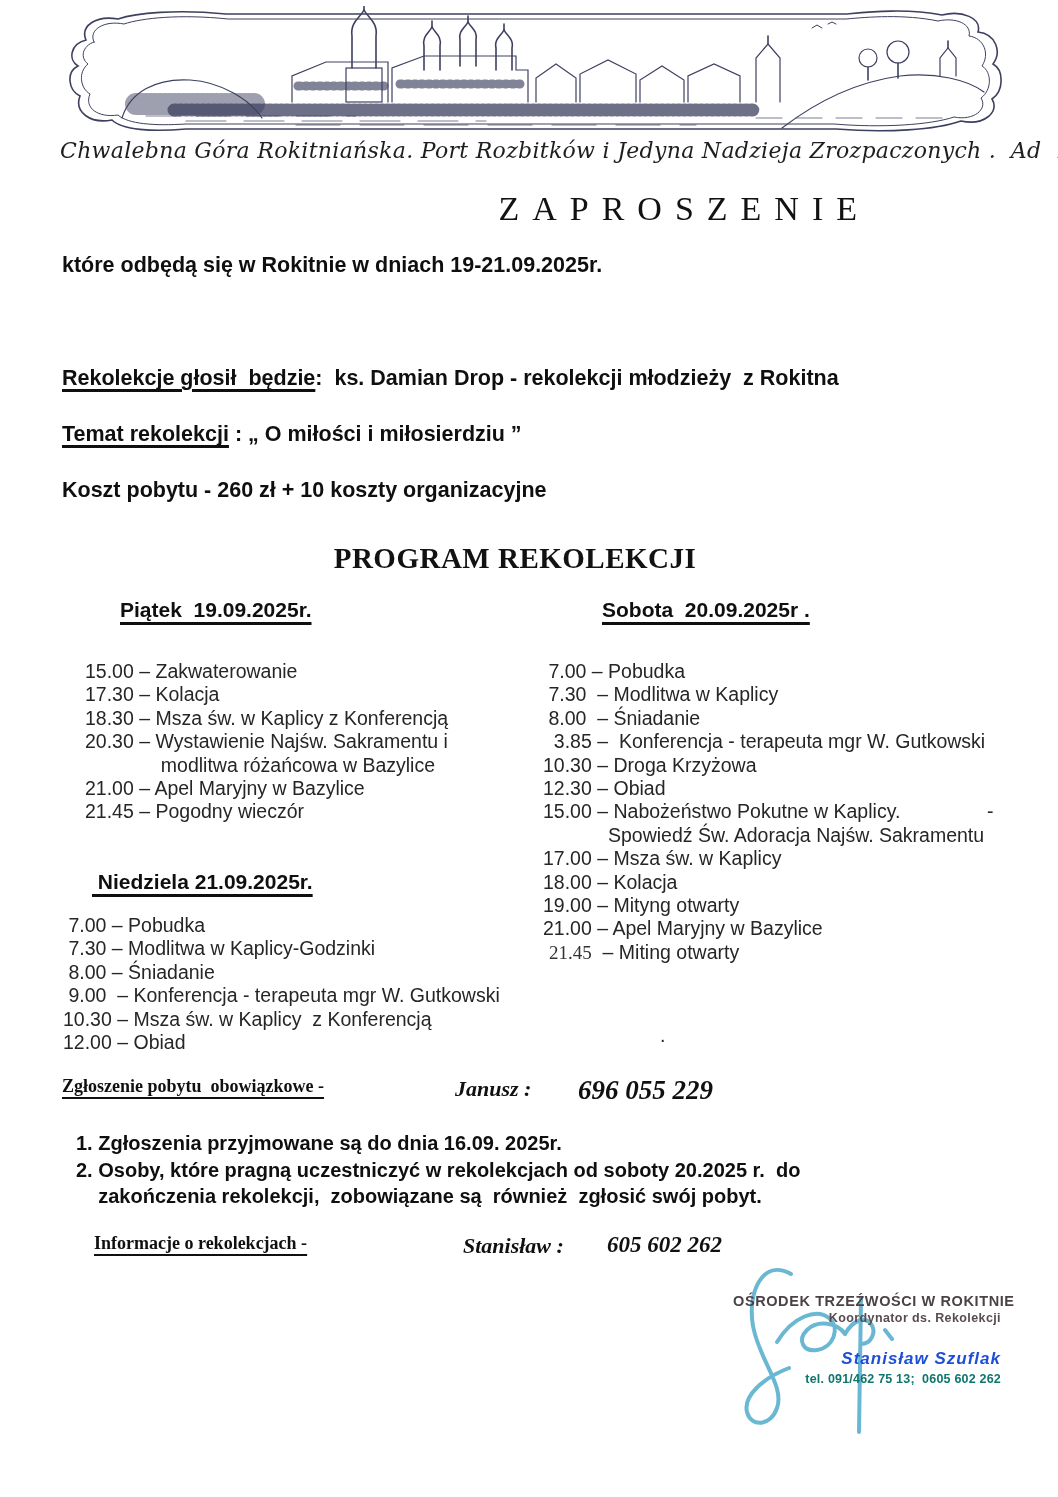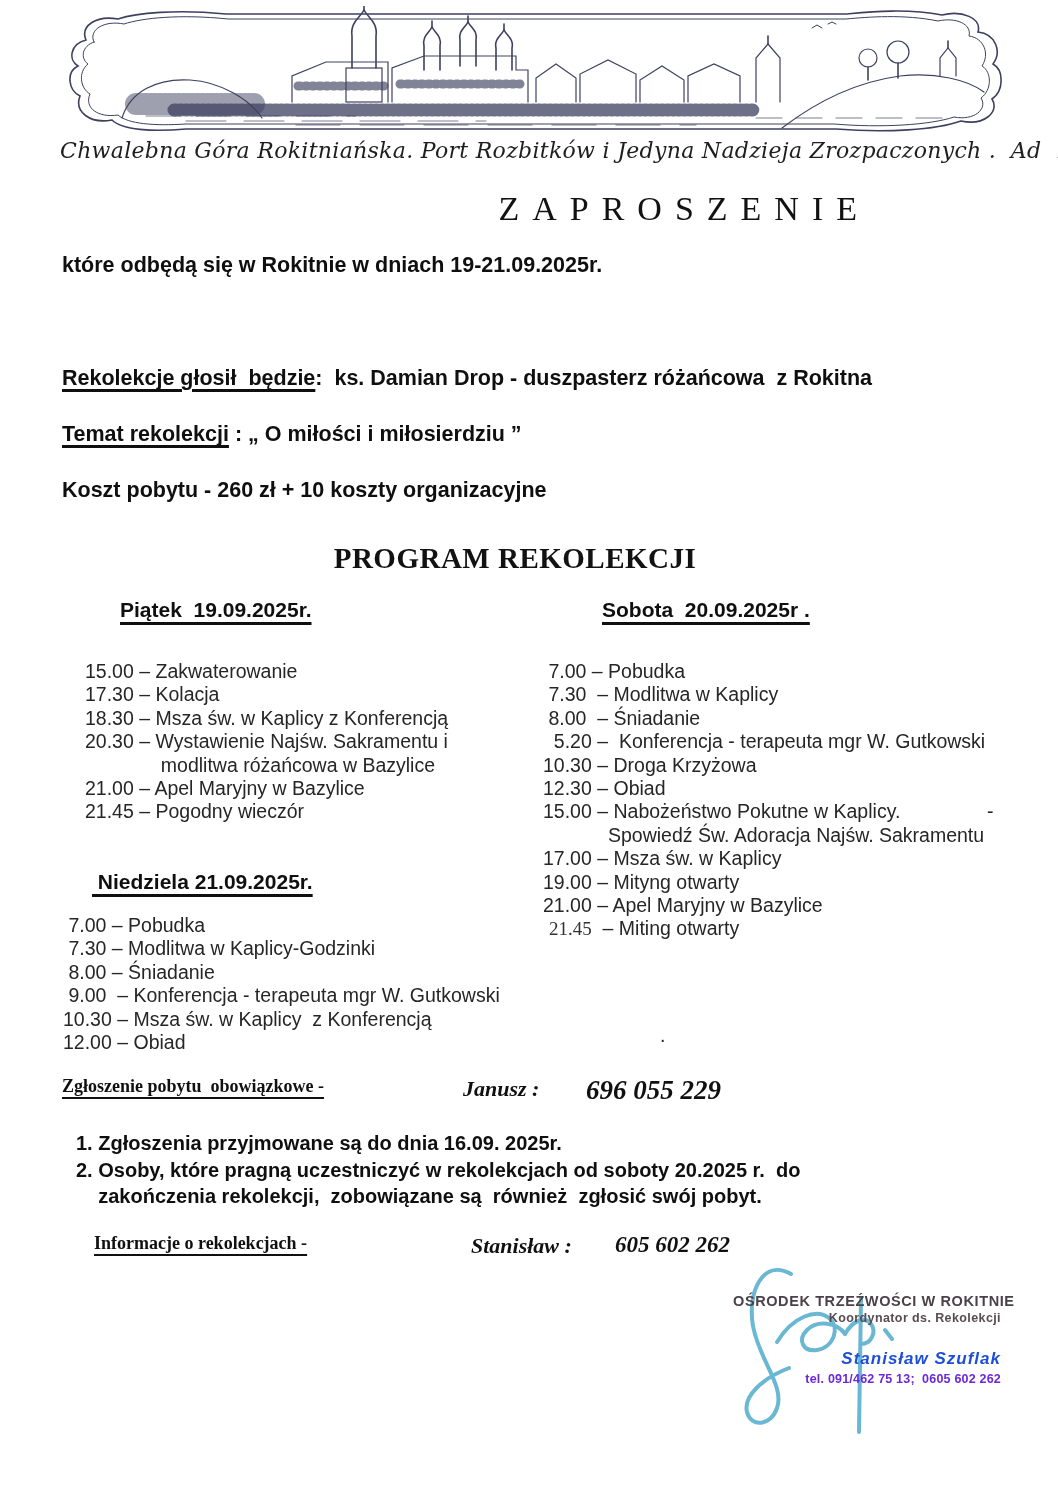--- a/index.html
+++ b/index.html
@@ -46,41 +46,41 @@
   .rows{font-size:19.5px;line-height:23.4px;color:#262626;}
   .rows div{white-space:pre;}
   .friday-rows{left:85px;top:660px;}
   .saturday-rows{left:543px;top:660px;}
   .sunday-rows{left:63px;top:914px;}
   .serif-time{font-family:"Liberation Serif",serif;font-size:19px;padding-left:6px;color:#333;}
   .stray-dot{left:660px;top:1024px;font-size:19.5px;color:#262626;}
   
   .serifbold{font-family:"Liberation Serif",serif;font-weight:bold;font-size:18px;color:#101010;white-space:pre;}
   .u-serif{text-decoration:underline;text-decoration-thickness:2.2px;text-underline-offset:5px;}
-  .serifitalic{font-family:"Liberation Serif",serif;font-weight:bold;font-style:italic;font-size:22px;color:#101010;white-space:pre;margin-left:8px;}
+  .serifitalic{font-family:"Liberation Serif",serif;font-weight:bold;font-style:italic;font-size:22px;color:#101010;white-space:pre;}
   .reg-label{left:62px;top:1076px;}
   .reg-name{left:455px;top:1076px;}
   .reg-phone{left:578px;top:1075px;font-size:27px;}
   .notes{left:76px;top:1130px;font-weight:bold;font-size:20px;line-height:26.5px;color:#0f0f0f;}
   .notes div{white-space:pre;}
   .info-label{left:94px;top:1233px;}
   .info-name{left:463px;top:1233px;}
   .info-phone{left:607px;top:1232px;font-size:23px;}
   
   .stamp{left:733px;top:1293px;width:268px;text-align:right;}
   .stamp-l1{
     font-weight:bold;font-size:14.5px;letter-spacing:.6px;color:#4b4247;
     transform:scaleX(1.0);white-space:pre;
   }
   .stamp-l2{font-weight:bold;font-size:12.5px;letter-spacing:.4px;color:#584c50;margin-top:2px;white-space:pre;}
   .stamp-name{
     font-family:Liberation Sans, sans-serif;font-weight:bold;font-style:italic;
     font-size:17px;letter-spacing:1px;color:#1d4ed8;margin-top:24px;white-space:pre;
   }
-  .stamp-tel{font-weight:bold;font-size:12.5px;letter-spacing:.2px;color:#6d28d9;margin-top:3px;white-space:pre;}
+  .stamp-tel{font-weight:bold;font-size:12.5px;letter-spacing:.2px;color:#0f766e;margin-top:3px;white-space:pre;}
   .signature{left:733px;top:1256px;width:200px;height:190px;}
 </style>
 </head>
 <body>
 
 <div id="page">
 
   <svg class="abs engraving" viewBox="0 0 950 128" aria-hidden="true">
     <g fill="none" stroke="#3e4060" stroke-width="1.6" stroke-linecap="round">
       <path d="M30,34 C14,38 12,54 22,60 C10,66 12,84 24,90 C18,106 34,118 56,114 C66,124 96,126 130,123 L780,123 C830,127 880,124 905,115 C928,120 944,106 936,93 C948,85 948,64 937,58 C946,46 940,28 922,26 C926,12 906,4 886,9 C850,2 812,6 790,8 L170,8 C120,3 80,7 62,13 C40,9 24,20 30,34 Z"></path>
@@ -125,21 +125,21 @@
   </svg>
 
   <div class="abs caption">Chwalebna Góra Rokitniańska. Port Rozbitków i Jedyna Nadzieja Zrozpaczonych .  Ad  1671</div>
 
   <div class="abs title">ZAPROSZENIE</div>
 
   <div class="abs intro">
     <div>które odbędą się w Rokitnie w dniach 19-21.09.2025r.</div>
   </div>
 
-  <div class="abs boldline preacher"><span class="u-sans">Rekolekcje głosił  będzie</span><span>:  ks. Damian Drop - duszpasterz różańcowa  z Rokitna</span></div>
+  <div class="abs boldline preacher"><span class="u-sans">Rekolekcje głosił  będzie</span><span>:  ks. Damian Drop - rekolekcji młodzieży  z Rokitna</span></div>
 
   <div class="abs boldline topic"><span class="u-sans">Temat rekolekcji</span><span> : „ O miłości i miłosierdziu ”</span></div>
 
   <div class="abs boldline cost">Koszt pobytu - 260 zł + 10 koszty organizacyjne</div>
 
   <div class="abs program-title">PROGRAM REKOLEKCJI</div>
 
   <div class="abs colheader friday-header">Piątek  19.09.2025r.</div>
   <div class="abs colheader saturday-header">Sobota  20.09.2025r .</div>
 
@@ -150,26 +150,27 @@
     <div>20.30 – Wystawienie Najśw. Sakramentu i</div>
     <div>              modlitwa różańcowa w Bazylice</div>
     <div>21.00 – Apel Maryjny w Bazylice</div>
     <div>21.45 – Pogodny wieczór</div>
   </div>
 
   <div class="abs rows saturday-rows">
     <div> 7.00 – Pobudka</div>
     <div> 7.30  – Modlitwa w Kaplicy</div>
     <div> 8.00  – Śniadanie</div>
-    <div>  5.20 –  Konferencja - terapeuta mgr W. Gutkowski</div>
+    <div>  3.85 –  Konferencja - terapeuta mgr W. Gutkowski</div>
     <div>10.30 – Droga Krzyżowa</div>
     <div>12.30 – Obiad</div>
     <div>15.00 – Nabożeństwo Pokutne w Kaplicy.                -</div>
     <div>            Spowiedź Św. Adoracja Najśw. Sakramentu</div>
     <div>17.00 – Msza św. w Kaplicy</div>
+    <div>18.00 – Kolacja</div>
     <div>19.00 – Mityng otwarty</div>
     <div>21.00 – Apel Maryjny w Bazylice</div>
     <div><span class="serif-time">21.45</span><span>  – Miting otwarty</span></div>
   </div>
 
   <div class="abs colheader sunday-header"> Niedziela 21.09.2025r.</div>
 
   <div class="abs rows sunday-rows">
     <div> 7.00 – Pobudka</div>
     <div> 7.30 – Modlitwa w Kaplicy-Godzinki</div>

